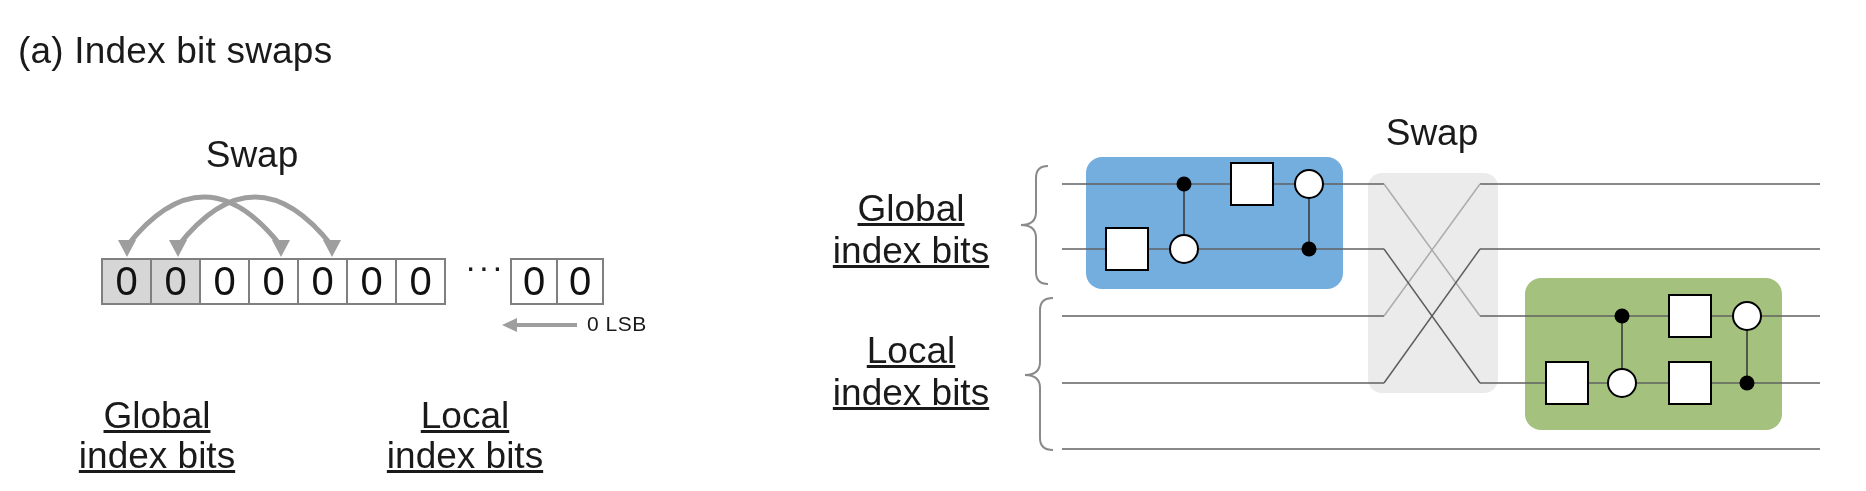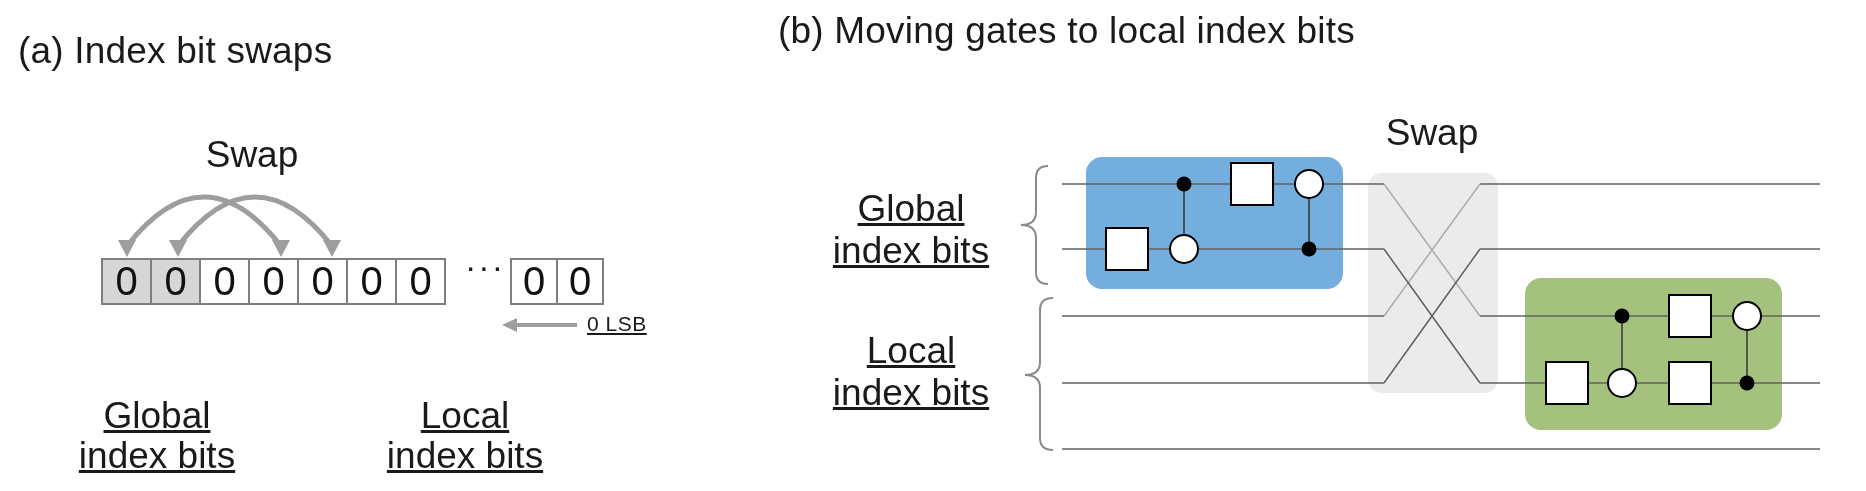--- a/index.html
+++ b/index.html
@@ -24,21 +24,21 @@
     width:51px; height:47px; box-sizing:border-box;
     border:2px solid #7f7f7f; margin-left:-2px;
     background:#ffffff;
     display:flex; align-items:center; justify-content:center;
     font-size:40px; color:#111;
   }
   .cell:first-child { margin-left:0; }
   .cell.shaded { background:var(--cell-shade,#d6d6d6); }
   .tail .cell { width:48px; }
   .ellipsis { font-size:34px; letter-spacing:2px; text-align:center; width:52px; }
-  .lsb { font-size:21px; letter-spacing:0.5px;text-decoration:underline; }
+  .lsb { font-size:21px; letter-spacing:0.5px; }
 </style>
 </head>
 <body>
 
 <div class="canvas">
 
   <svg class="gfx" width="1866" height="491" viewBox="0 0 1866 491">
 
     <g>
       <path d="M127,246 Q204,148 281,246" fill="none" style="stroke:var(--arrow-gray)" stroke-width="5"></path>
@@ -135,21 +135,20 @@
 
   <div class="txt brace-label" style="left:27px; top:396px;">
     <span>Global</span>
     <span>index bits</span>
   </div>
   <div class="txt brace-label" style="left:335px; top:396px;">
     <span>Local</span>
     <span>index bits</span>
   </div>
 
-  <div class="txt panel-title" style="left:778px; top:10px;">(b) Moving gates to local index bits</div>
 
   <div class="txt swap-label" style="left:1357px; top:112px;">Swap</div>
 
   <div class="txt brace-label b-label" style="left:786px; top:188px;">
     <span>Global</span>
     <span>index bits</span>
   </div>
   <div class="txt brace-label b-label" style="left:786px; top:330px;">
     <span>Local</span>
     <span>index bits</span>

